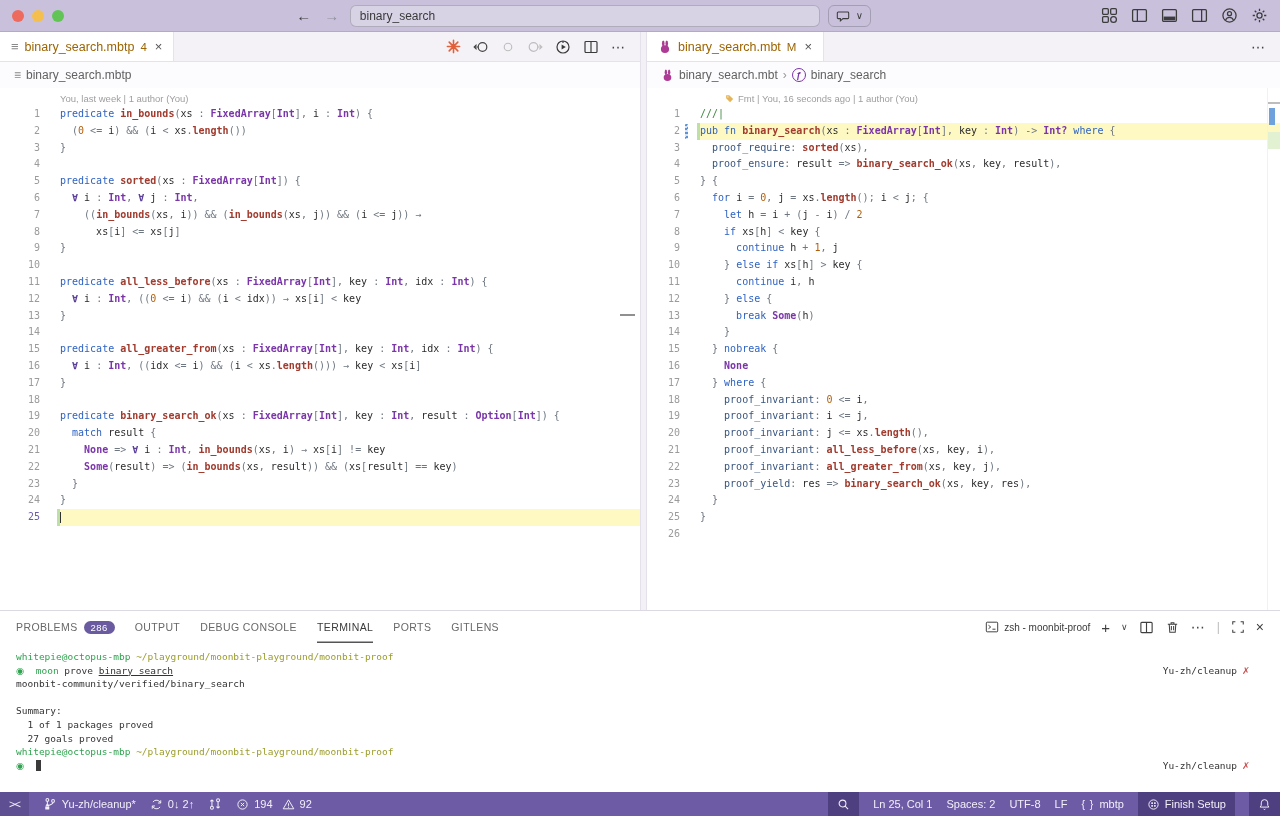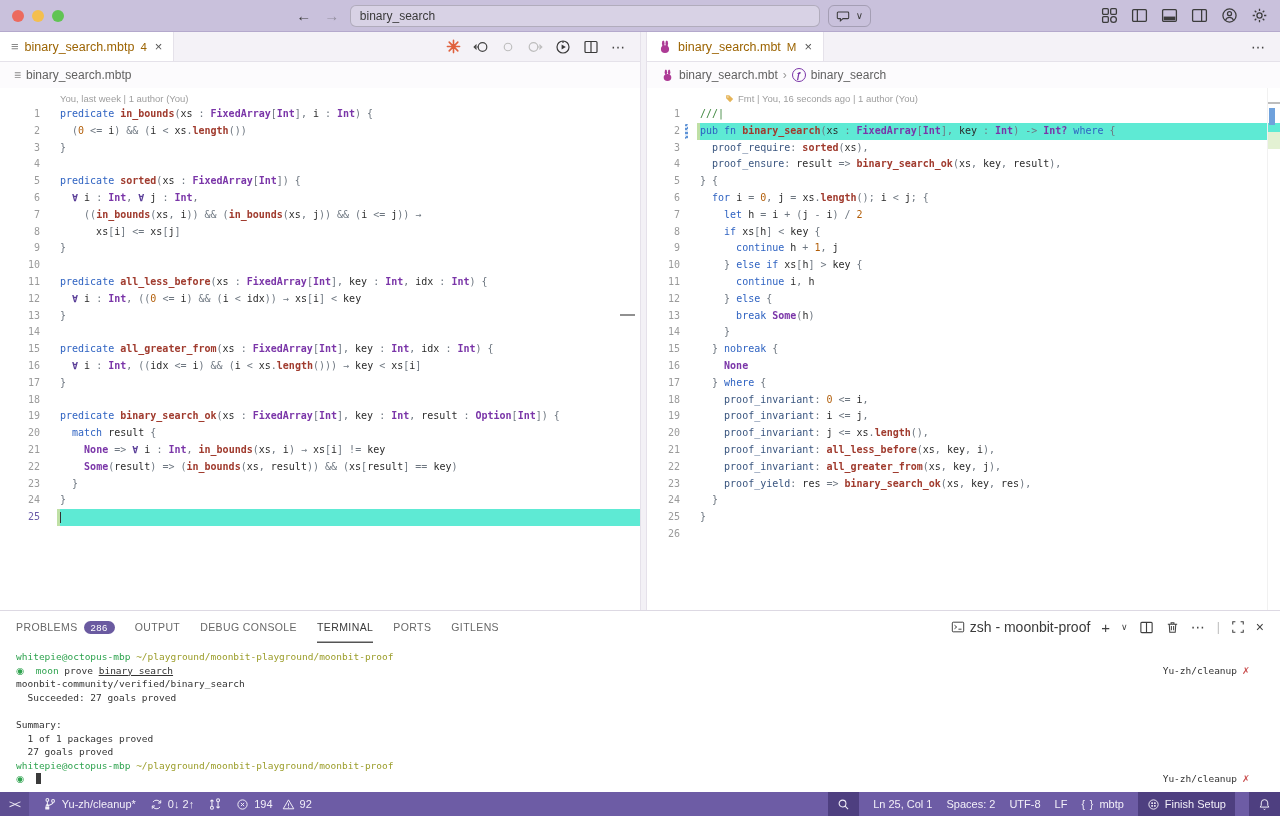--- a/index.html
+++ b/index.html
@@ -53,21 +53,21 @@
   .code-area { flex:1 1 auto; position:relative; background:#fff; padding-top:3px; overflow:hidden; }
   .blame-row { height:15px; display:flex; align-items:center; gap:4px;
     color:#9E9E9E; font-size:9.5px; }
   .codelens-row { height:15px; line-height:15px; color:#9E9E9E; font-size:9.5px; }
   .code-line { display:flex; height:16.8px; line-height:16.8px; position:relative;
     font-family:"DejaVu Sans Mono",monospace; font-size:10px; }
   .code-line .gut { flex:0 0 var(--gutw); text-align:right; color:#9B9B9B;
     font-size:10px; }
   .code-line .gut.active { color:#6C5CA8; }
   .code-line .txt { margin-left:20px; white-space:pre; flex:1 1 auto; }
-  .code-line.hl .txt { background:#5eead4; box-shadow:-3px 0 0 #BFE0A5; }
+  .code-line.hl .txt { background:#fef9c3; box-shadow:-3px 0 0 #BFE0A5; }
   .gut-mod { position:absolute; left:calc(var(--gutw) + 5px); top:1px; width:3px; height:15px;
     background:repeating-linear-gradient(160deg,#5E93D6 0 2px,rgba(94,147,214,0.25) 2px 4px); border-radius:1px; }
   .caret { display:inline-block; width:1.2px; height:11px; background:#333; vertical-align:middle; margin-right:-1.2px; }
 
   .tok-k { color:#2F63C2;text-align:right; }
   .tok-f { color:#A03B2E; font-weight:bold; }
   .tok-t { color:#7A35A8; font-weight:bold; }
   .tok-n { color:#B25E09; }
   .tok-o { color:#6E7781; }
   .tok-v { color:#2B2B2B; }
@@ -83,21 +83,21 @@
 
   
   .panel { flex:0 0 182px; border-top:1px solid #DDD9E3; background:#fff; display:flex; flex-direction:column; }
   .panel-header { flex:0 0 32px; display:flex; align-items:center; padding:0 16px; }
   .ptabs { display:flex; align-items:center; gap:20px; }
   .ptab { font-size:10.5px; letter-spacing:0.4px; color:#686868; display:flex; align-items:center;
     gap:6px; height:32px; }
   .ptab.active { color:#3B3B3B; box-shadow:inset 0 -1.5px 0 #555; }
   .pbadge { background:#6A5AA0; color:#fff; border-radius:8px; padding:1px 7px; font-size:9.5px; }
   .panel-right { margin-left:auto; display:flex; align-items:center; gap:11px; color:#3F3F3F; }
-  .pterm-title { font-size:14px; color:#3B3B3B; display:flex; align-items:center; gap:5px; }
+  .pterm-title { font-size:10px; color:#3B3B3B; display:flex; align-items:center; gap:5px; }
   .pdiv { color:#BBB; font-size:12px; }
   .pchev { font-size:9px; color:#3F3F3F; }
   .pplus { font-size:15px; color:#3F3F3F; }
   .pclose { font-size:14px; color:#3F3F3F; }
 
   .terminal { flex:1 1 auto; padding:7px 16px 0 16px; position:relative; }
   .term-line { height:13.6px; line-height:13.6px; font-family:"DejaVu Sans Mono",monospace;
     font-size:9.5px; white-space:pre; display:flex; justify-content:space-between; }
   .t-user { color:#2FA34F; } .t-path { color:#9B9D2A; } .t-cmd { color:#2FA34F; }
   .t-plain { color:#333; } .t-prompt { color:#2FA34F; font-family:"DejaVu Sans",sans-serif; }
@@ -561,21 +561,20 @@
               <path d="M2 5V2h3M11 2h3v3M14 11v3h-3M5 14H2v-3"></path>
             </svg>
         </span>
         <span class="pclose">×</span>
       </div>
     </div>
     <div class="terminal" id="terminal">
         <div class="term-line"><span><span class="t-user">whitepie@octopus-mbp</span><span class="t-plain"> </span><span class="t-path">~/playground/moonbit-playground/moonbit-proof</span></span></div>
         <div class="term-line"><span><span class="t-prompt">◉</span><span class="t-plain">  </span><span class="t-cmd">moon</span><span class="t-plain"> prove </span><span class="t-arg">binary_search</span></span><span class="t-right"><span>Yu-zh/cleanup</span><span class="t-x">✗</span></span></div>
         <div class="term-line"><span><span class="t-plain">moonbit-community/verified/binary_search</span></span></div>
-        <div class="term-line"><span><span class="t-plain">  Succeeded: 27 goals proved</span></span></div>
         <div class="term-line"><span></span></div>
         <div class="term-line"><span><span class="t-plain">Summary:</span></span></div>
         <div class="term-line"><span><span class="t-plain">  1 of 1 packages proved</span></span></div>
         <div class="term-line"><span><span class="t-plain">  27 goals proved</span></span></div>
         <div class="term-line"><span><span class="t-user">whitepie@octopus-mbp</span><span class="t-plain"> </span><span class="t-path">~/playground/moonbit-playground/moonbit-proof</span></span></div>
         <div class="term-line"><span><span class="t-prompt">◉</span><span class="t-plain">  </span><span class="t-cursor">█</span></span><span class="t-right"><span>Yu-zh/cleanup</span><span class="t-x">✗</span></span></div>
       </div>
   </div>
 
   <div class="statusbar">

